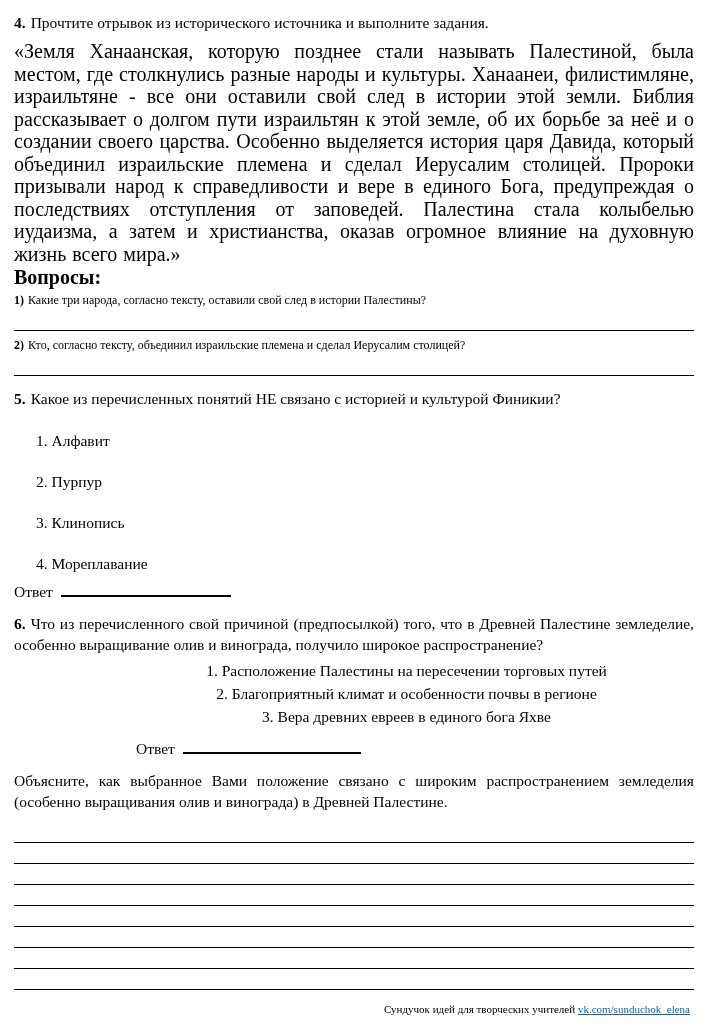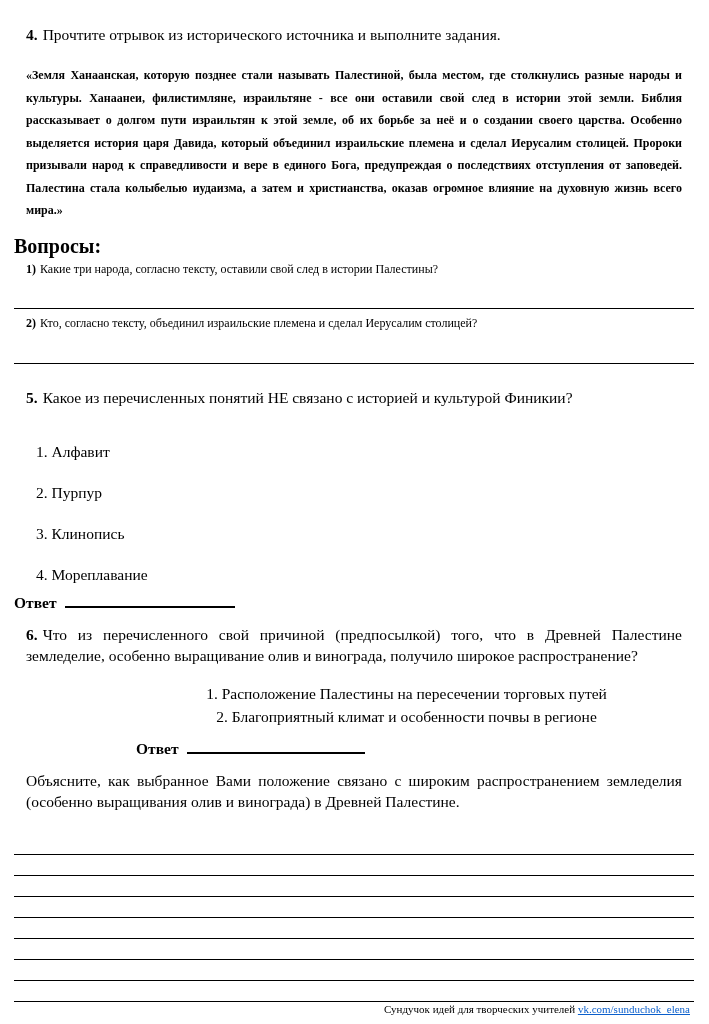--- a/index.html
+++ b/index.html
@@ -8,43 +8,42 @@
     width: 709px;
     height: 1024px;
     background: #ffffff;
     color: #000000;
     font-family: "Liberation Serif", "DejaVu Serif", serif;
     padding: 12px 15px 8px 14px;
     display: flex;
     flex-direction: column;
     overflow: hidden;
   }
-  .para { margin: 12px; font-size: 15.5px; line-height: 21px; }
+  .para { margin: 0; font-size: 15.5px; line-height: 21px; }
   .q-num { font-weight: bold; margin-right: 5px; }
   .sub-num { font-weight: bold; margin-right: 4px; }
   .quote {
     margin-top: 7px;
-    font-size: 12px;
+    font-size: 20px;
     line-height: 22.5px;
     text-align: justify;
     word-spacing: 1px;
-    font-weight: bold;
   }
   .questions-label { margin-top: 2px; font-weight: bold; font-size: 20px; line-height: 21px; }
   .subq { margin-top: 2px; font-size: 12px; line-height: 21px; }
   .write-line {
     border-bottom: 1px solid #000;
     height: 20px;
     width: 100%;
   }
   .gap-md { height: 12px; }
   .options { margin: 2px 0 0 22px; font-size: 15.5px; line-height: 22px; }
   .options div { margin-top: 19px; }
   .answer-row { margin-top: 8px; font-size: 15.5px; }
-  .answer-label { font-weight: bold; margin-right: 8px; }
+  .answer-label { font-weight: normal; margin-right: 8px; }
   .answer-blank {
     display: inline-block;
     border-bottom: 2px solid #000;
     width: 170px;
     height: 14px;
     vertical-align: baseline;
   }
   .q6-prompt { margin-top: 12px; text-align: justify; }
   .options-indent { margin: 4px 0 0 105px; font-size: 15.5px; line-height: 22px; text-align: center; }
   .options-indent div { margin-top: 1px; }
@@ -92,20 +91,21 @@
     <div>4. Мореплавание</div>
   </div>
   <div class="answer-row">
     <span class="answer-label">Ответ</span><span class="answer-blank"></span>
   </div>
 
   <p class="para q6-prompt"><span class="q-num">6.</span><span>Что из перечисленного свой причиной (предпосылкой) того, что в Древней Палестине земледелие, особенно выращивание олив и винограда, получило широкое распространение?</span></p>
   <div class="options-indent">
     <div>1. Расположение Палестины на пересечении торговых путей</div>
     <div>2. Благоприятный климат и особенности почвы в регионе</div>
+    <div>3. Вера древних евреев в единого бога Яхве</div>
   </div>
   <div class="answer-row answer-row-indent">
     <span class="answer-label">Ответ</span><span class="answer-blank" style="width:178px;"></span>
   </div>
 
   <p class="para explain">Объясните, как выбранное Вами положение связано с широким распространением земледелия (особенно выращивания олив и винограда) в Древней Палестине.</p>
 
   <div class="answer-lines">
     <div class="write-line"></div>
     <div class="write-line"></div>

